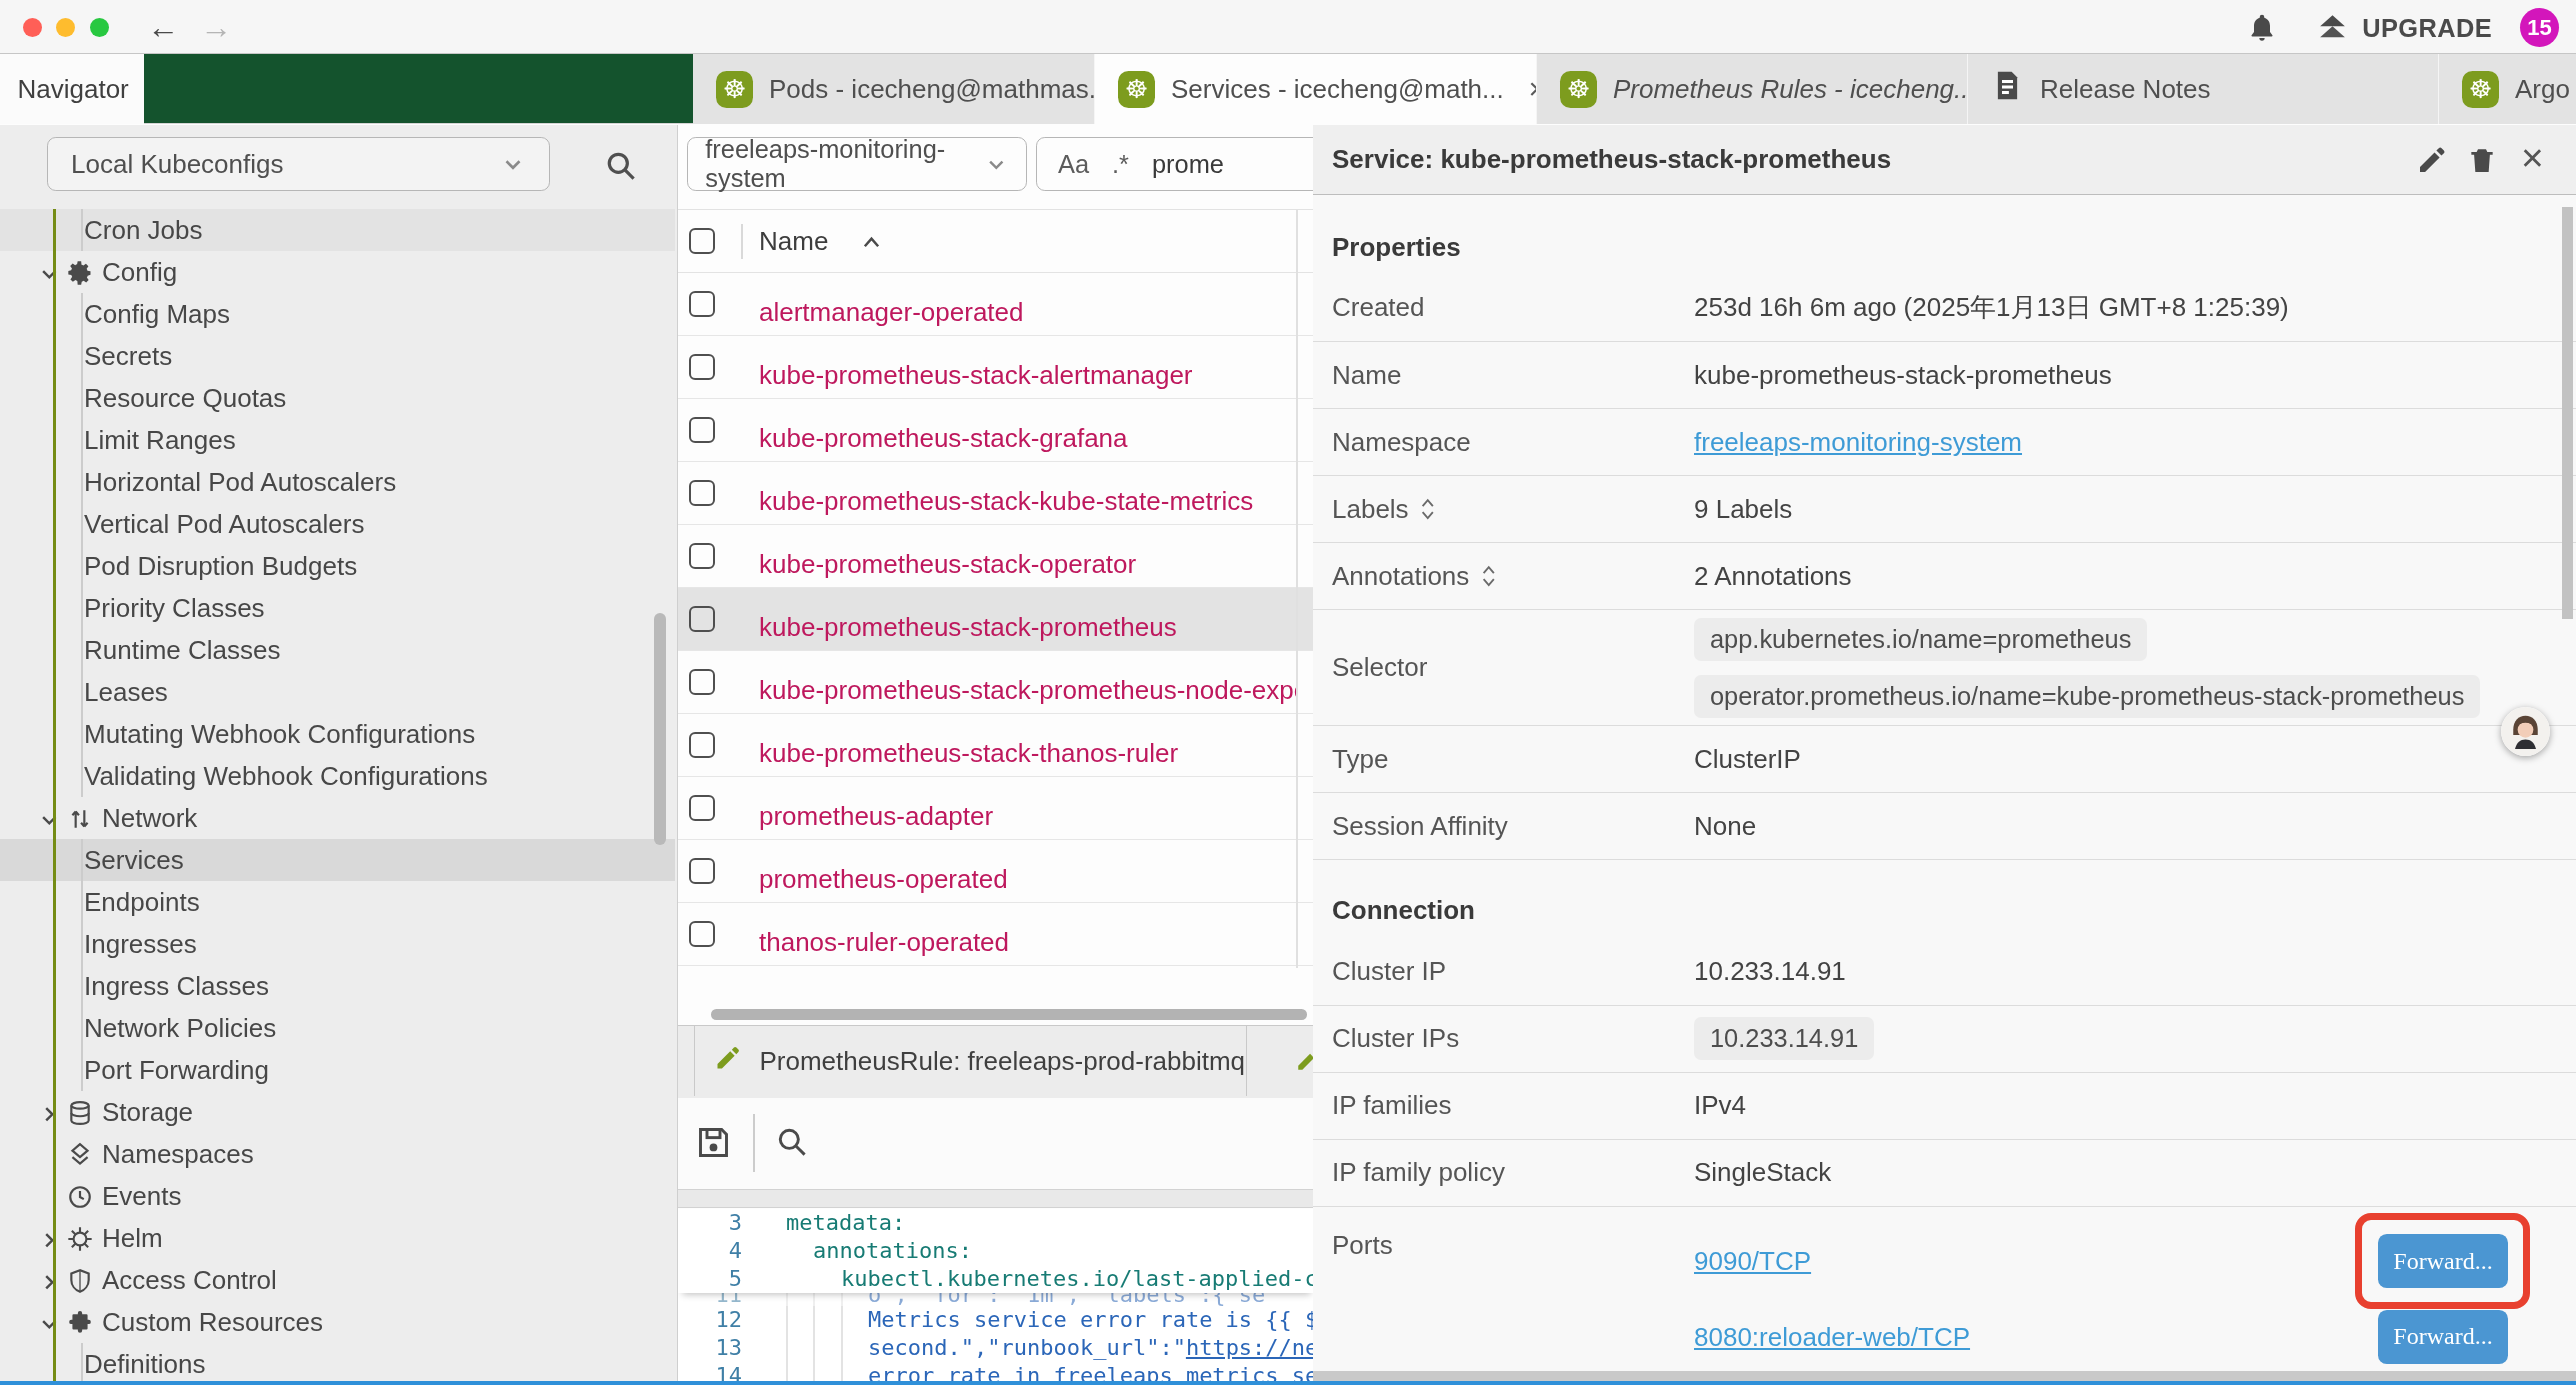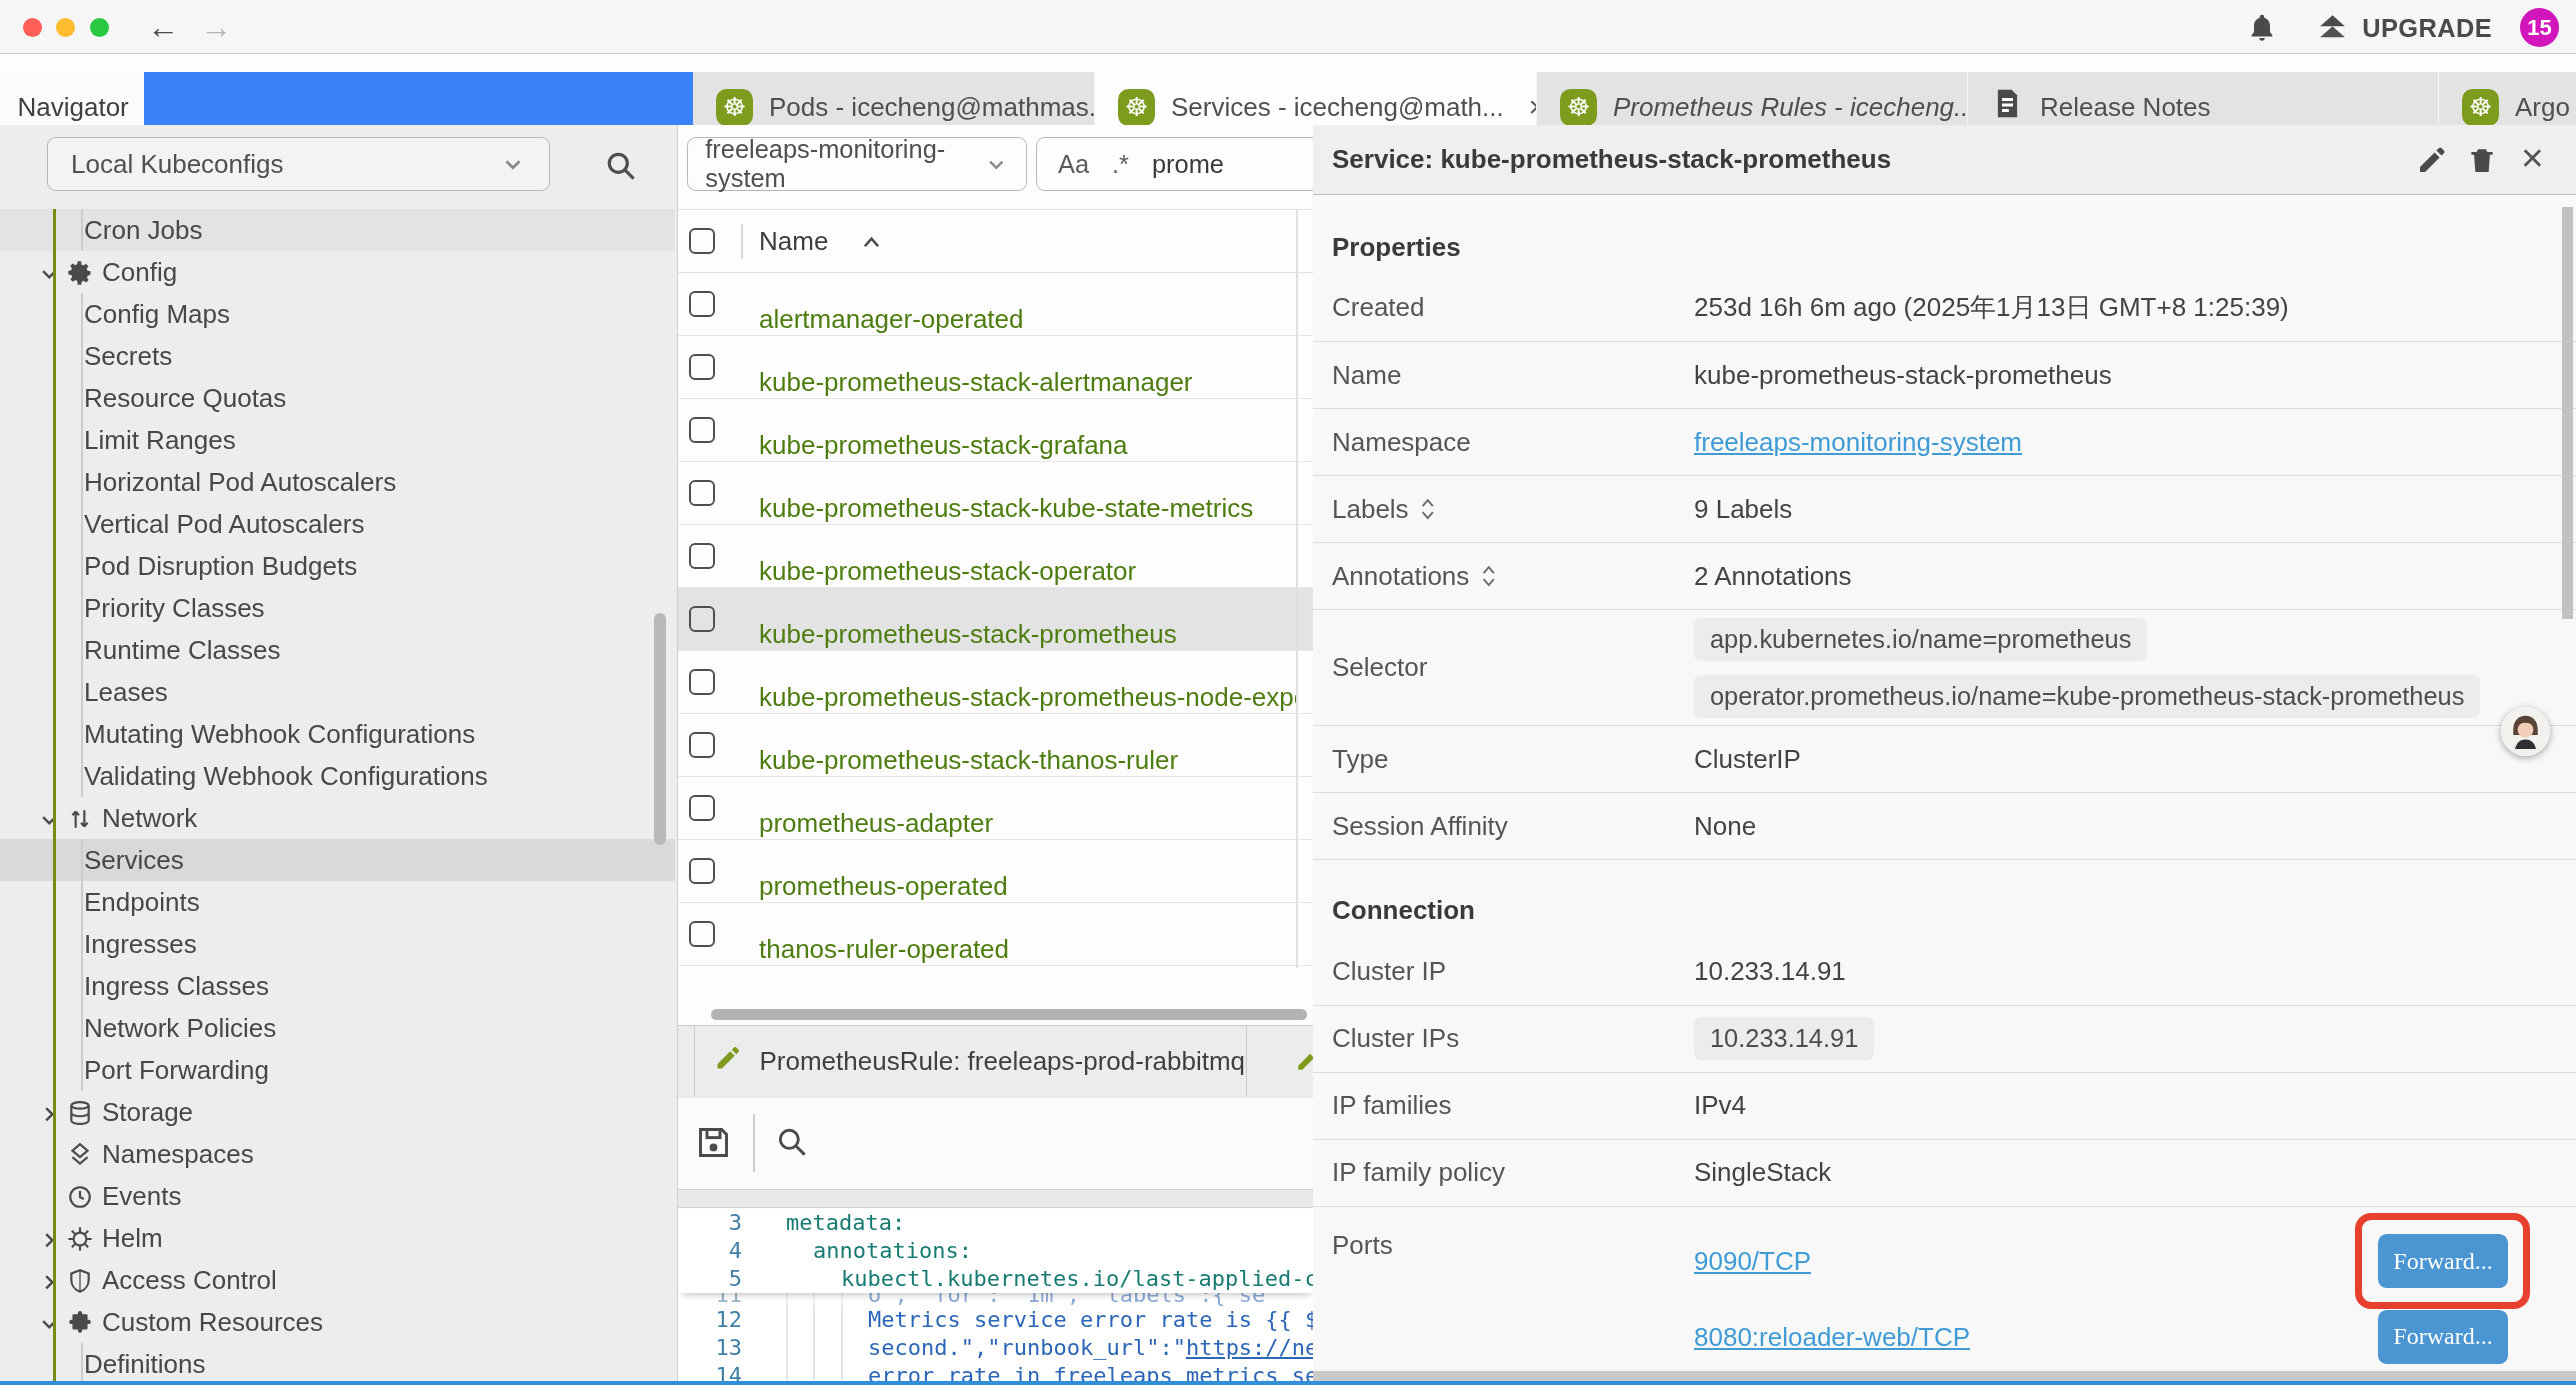--- a/index.html
+++ b/index.html
@@ -16,21 +16,21 @@
   .nav-arrow { position:absolute; top:5.3px; font-size:32px; line-height:44px; }
   .arrow-back { left:147px; color:#4a4a4a; }
   .arrow-fwd  { left:200px; color:#b5b5b5; }
   .bell { position:absolute; left:2246px; top:12.3px; color:#4a4a4a; }
   .upgrade { position:absolute; left:2315px; top:10.5px; display:flex; align-items:center; gap:12.3px; color:#4a4a4a; }
   .upgrade-label { font-size:25.4px; font-weight:600; letter-spacing:0.4px; }
   .badge { position:absolute; left:2520px; top:8px; width:39px; height:39px; border-radius:50%;
            color:#fff; font-size:22px; font-weight:700; display:flex; align-items:center; justify-content:center; }
 
   
-  .tabstrip { position:absolute; left:0; top:72px; width:2576px; height:70px; background:#3b82f6; border-bottom:0.9px solid #d4d4d4; }
+  .tabstrip { position:absolute; left:0; top:54px; width:2576px; height:70px; background:#14532d; border-bottom:0.9px solid #d4d4d4; }
   .nav-tab { position:absolute; left:0; top:0; width:144px; height:70px; background:#fbfbfb;
              display:flex; align-items:center; padding-left:17.5px; font-size:26px; color:#3f3f3f; }
   .tabs { position:absolute; left:693px; top:0; height:70px; display:flex; }
   .tab { height:70px; display:flex; align-items:center; gap:16px; padding:0 23px; background:#e3e3e3;
          border-right:1.8px solid #f5f5f5; font-size:26px; color:#4f4f4f; white-space:nowrap; overflow:hidden; flex:none; }
   .tab.active { background:#fdfdfd; }
   .tab.italic .tab-label { font-style:italic; }
   .tab-close { margin-left:8.8px; font-size:30px; color:#5a5a5a; }
   .k8s-badge { width:37px; height:37px; border-radius:10.5px; color:#fff; font-size:26px; line-height:37px;
                text-align:center; flex:none; }
@@ -72,21 +72,21 @@
   .thead { position:absolute; left:0; top:85px; width:636px; height:63px; border-bottom:1.8px solid #e3e3e3; }
   .checkbox { position:absolute; left:11.4px; width:26px; height:26px; border:2.2px solid #4f4f4f; border-radius:6.1px; }
   .thead .checkbox { top:18.4px; }
   .thead .col-div { position:absolute; left:63px; top:14px; width:1.8px; height:35px; background:#d9d9d9; }
   .thead .col-name { position:absolute; left:81px; top:16px; font-size:26px; color:#3d3d3d; }
   .thead .sort-up { position:absolute; left:182px; top:23px; color:#4a4a4a; }
   .tbody { position:absolute; left:0; top:148px; width:636px; }
   .mrow { position:relative; height:63px; border-bottom:1.8px solid #e6e6e6; }
   .mrow.selected { background:#e3e3e3; }
   .mrow .checkbox { top:18.4px; }
-  .mrow .rname { position:absolute; left:81px; top:31px; font-size:26px; color:#4d7c0f; white-space:nowrap; overflow:hidden; width:539px; }
+  .mrow .rname { position:absolute; left:81px; top:24px; font-size:26px; color:#be185d; white-space:nowrap; overflow:hidden; width:539px; }
   .v-gutter { position:absolute; left:618px; top:85px; width:1.8px; height:758px; background:#e0e0e0; }
   .h-scroll { position:absolute; left:33px; top:884px; width:596px; height:11.4px; border-radius:5.3px; background:#b3b3b3; }
   .ed-tabs { position:absolute; left:0; top:900px; width:636px; height:74px; background:#ececec;
              border-top:1.8px solid #c9c9c9; border-bottom:1.8px solid #c9c9c9; }
   .ed-tab { position:absolute; left:16px; top:0; width:553px; height:70px; border-left:1.8px solid #c9c9c9;
             border-right:1.8px solid #c9c9c9; display:flex; align-items:center; gap:17.5px; padding:0 19px;
             font-size:26px; color:#3f3f3f; white-space:nowrap; overflow:hidden; }
   .ed-tab2 { position:absolute; left:603px; top:0; width:32px; height:70px; display:flex; align-items:center; padding-left:14px; overflow:hidden; }
   .ed-actions { position:absolute; left:0; top:973px; width:636px; height:91px; background:#fbfbfb; }
   .ed-actions .save { position:absolute; left:16px; top:24.6px; color:#4a4a4a; }

